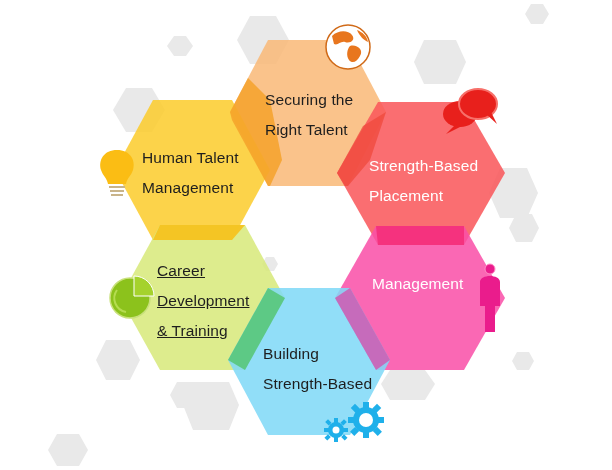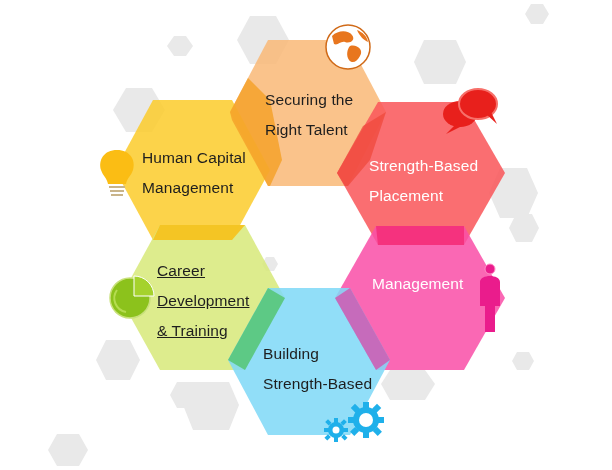--- a/index.html
+++ b/index.html
@@ -109,21 +109,21 @@
     <circle cx="336" cy="430" r="3.5" fill="#ffffff"></circle>
   </g>
 </svg>
 
 <div class="label dark" style="left:265px; top:72px;margin-top:13px;">
   <span>Securing the</span>
   <span>Right Talent</span>
 </div>
 
 <div class="label dark" style="left:142px; top:143px;">
-  <span>Human Capital</span>
+  <span>Human Talent</span>
   <span>Management</span>
 </div>
 
 <div class="label light" style="left:369px; top:151px;">
   <span>Strength-Based</span>
   <span>Placement</span>
 </div>
 
 <div class="label dark" style="left:157px; top:256px;text-decoration:underline;">
   <span>Career</span>

